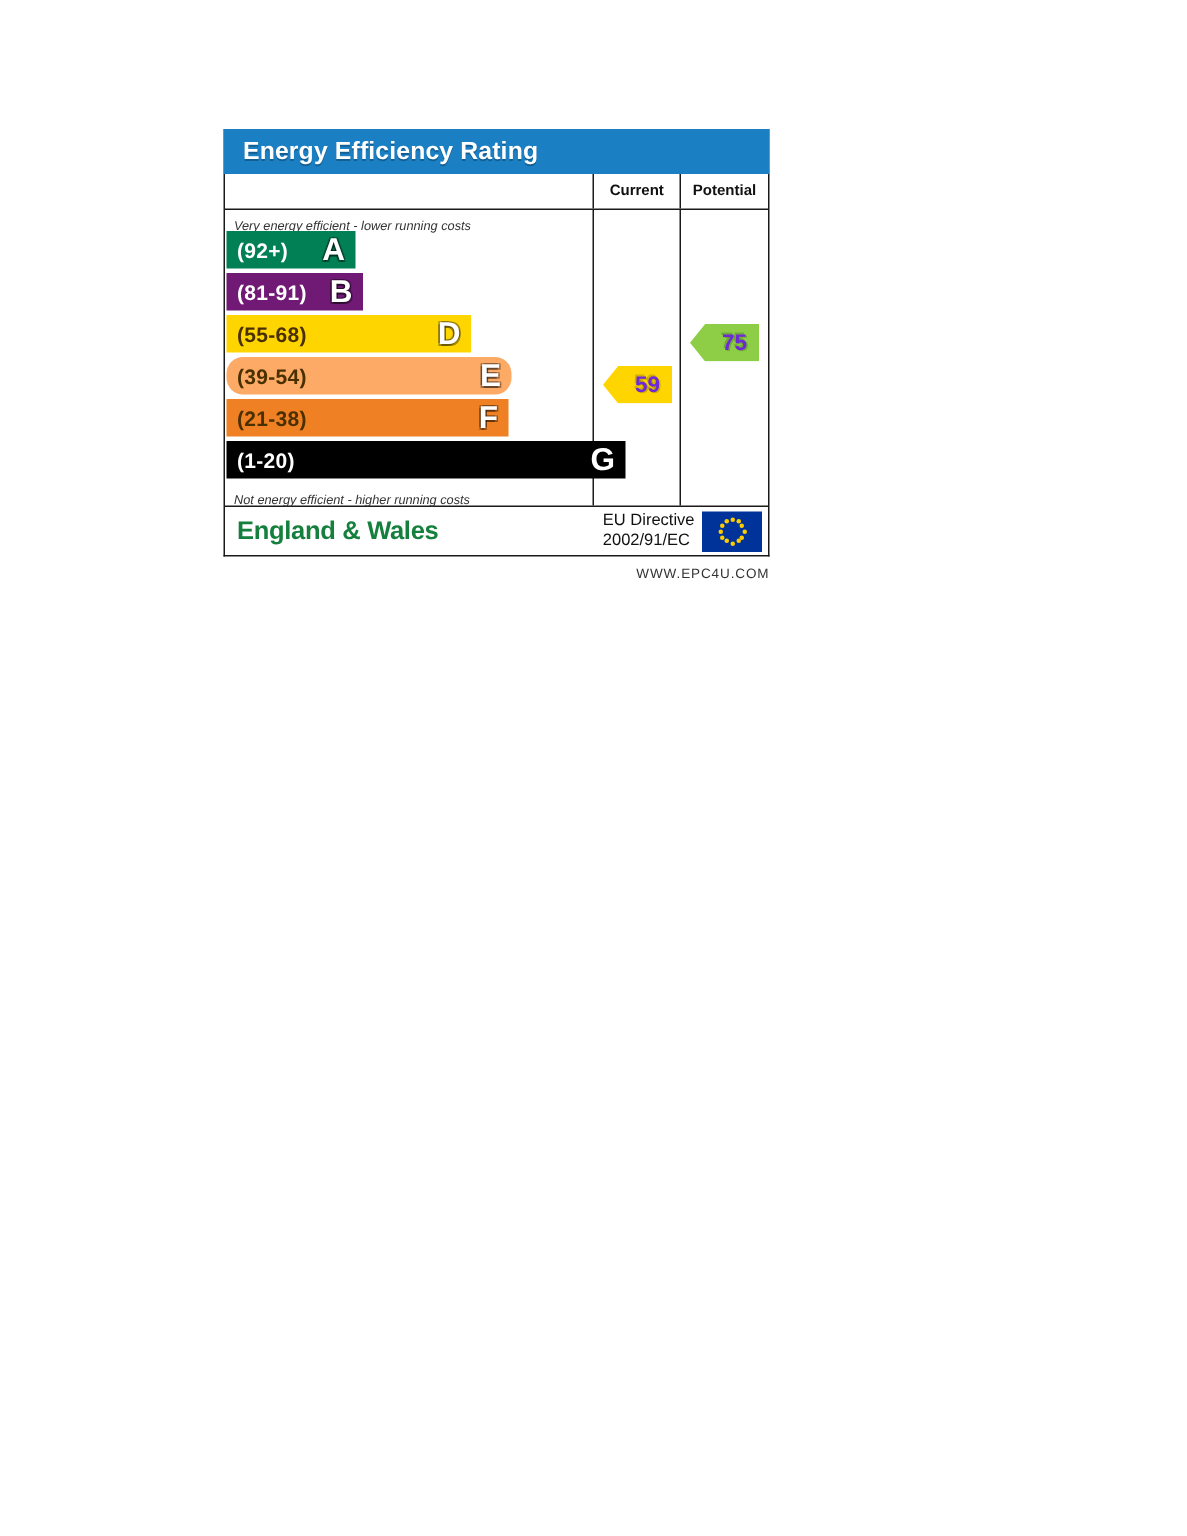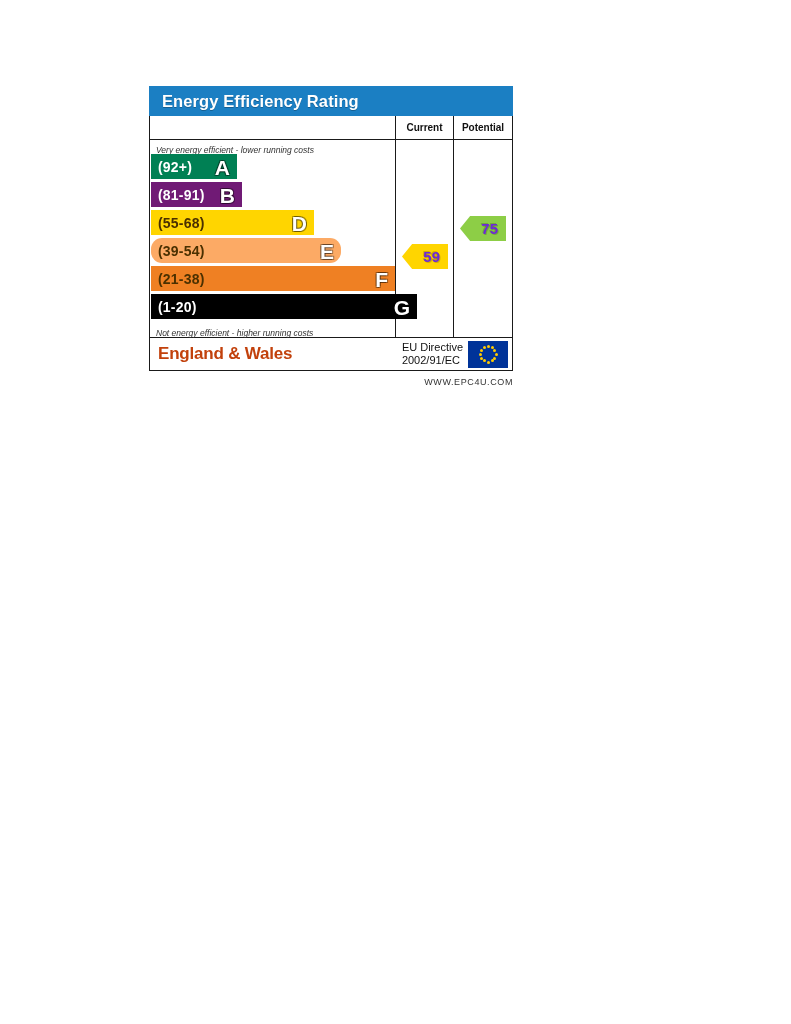--- a/index.html
+++ b/index.html
@@ -171,21 +171,21 @@
   .epc-footer {
     display: flex;
     align-items: center;
     height: 32px;
     box-sizing: border-box;
   }
   .footer-region {
     flex: 1;
     font-size: 17px;
     font-weight: bold;
-    color: #c2410c;
+    color: #15803d;
     padding-left: 8px;
     letter-spacing: -0.2px;
   }
   .footer-directive {
     font-size: 11px;
     color: #111111;
     line-height: 13px;
     text-align: left;
     padding-right: 5px;
     white-space: nowrap;
@@ -246,21 +246,21 @@
               <span class="band-letter">B</span>
             </div>
             <div class="band light" style="background: rgb(255, 213, 0); width: 163px;">
               <span class="band-range">(55-68)</span>
               <span class="band-letter">D</span>
             </div>
             <div class="band light" style="background: rgb(252, 170, 101); width: 190px; border-radius: 11px;">
               <span class="band-range">(39-54)</span>
               <span class="band-letter">E</span>
             </div>
-            <div class="band light" style="background: rgb(239, 128, 35); width: 244px;">
+            <div class="band light" style="background: rgb(239, 128, 35); width: 188px;">
               <span class="band-range">(21-38)</span>
               <span class="band-letter">F</span>
             </div>
             <div class="band" style="background: #000000; width: 266px;">
               <span class="band-range">(1-20)</span>
               <span class="band-letter">G</span>
             </div>
           </div>
         <div class="caption-row">Not energy efficient - higher running costs</div>
       </div>

